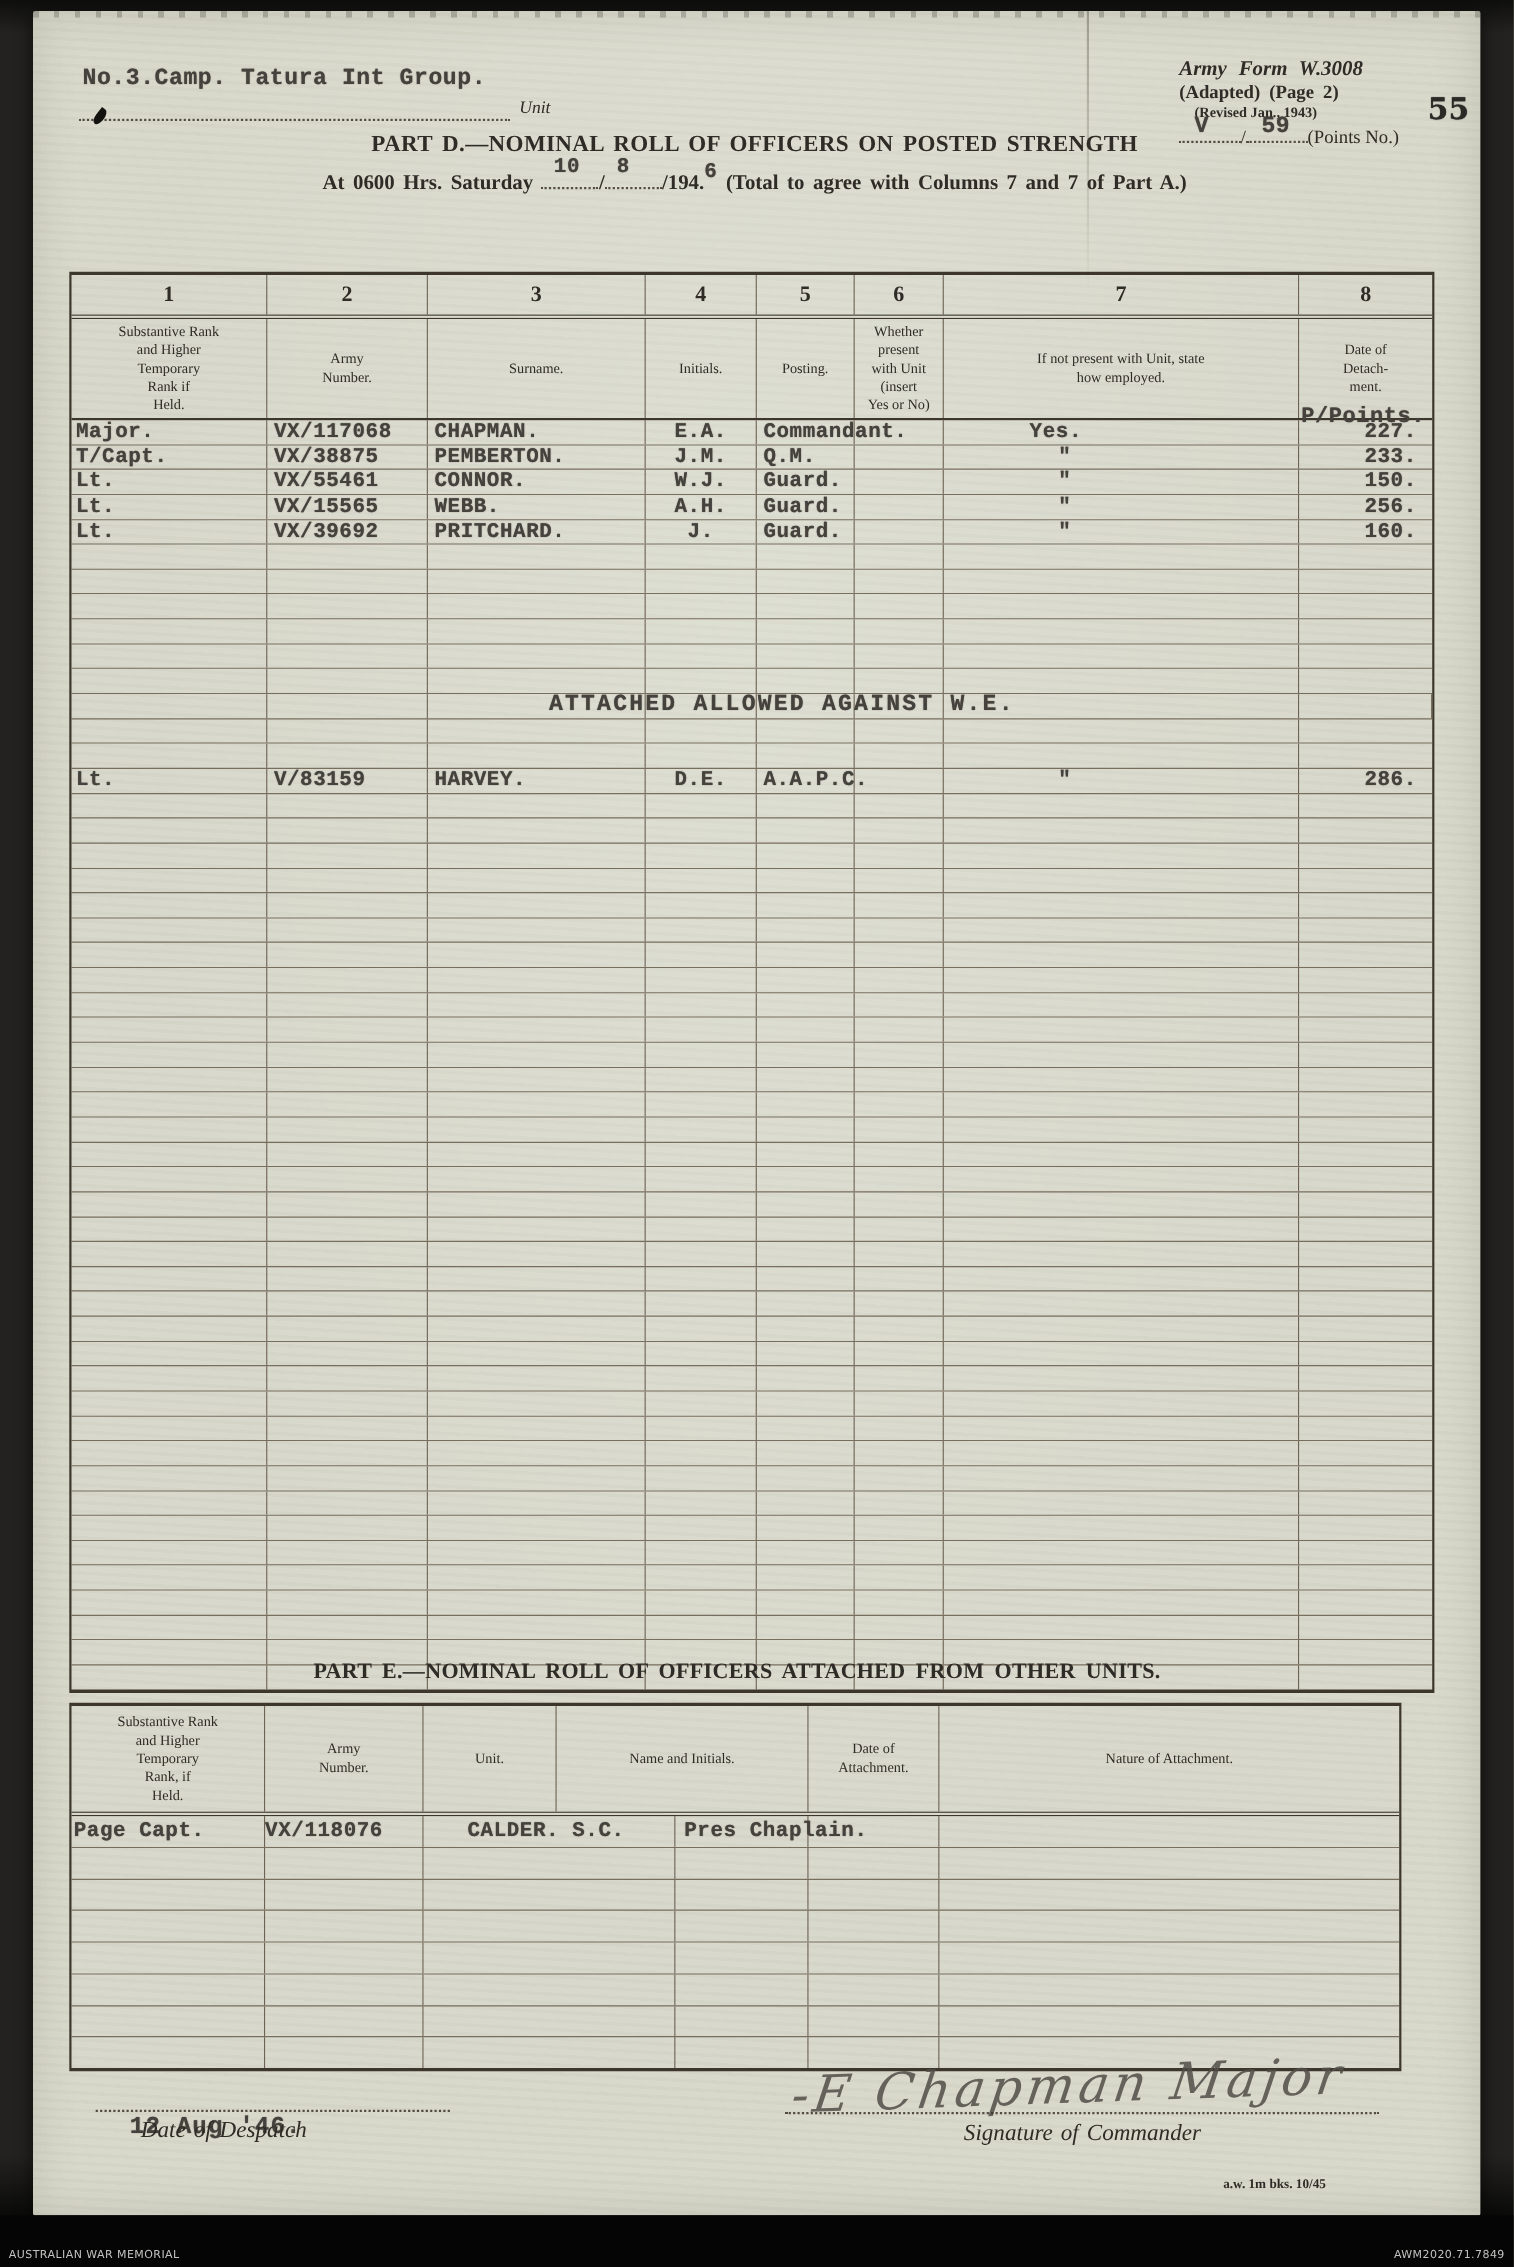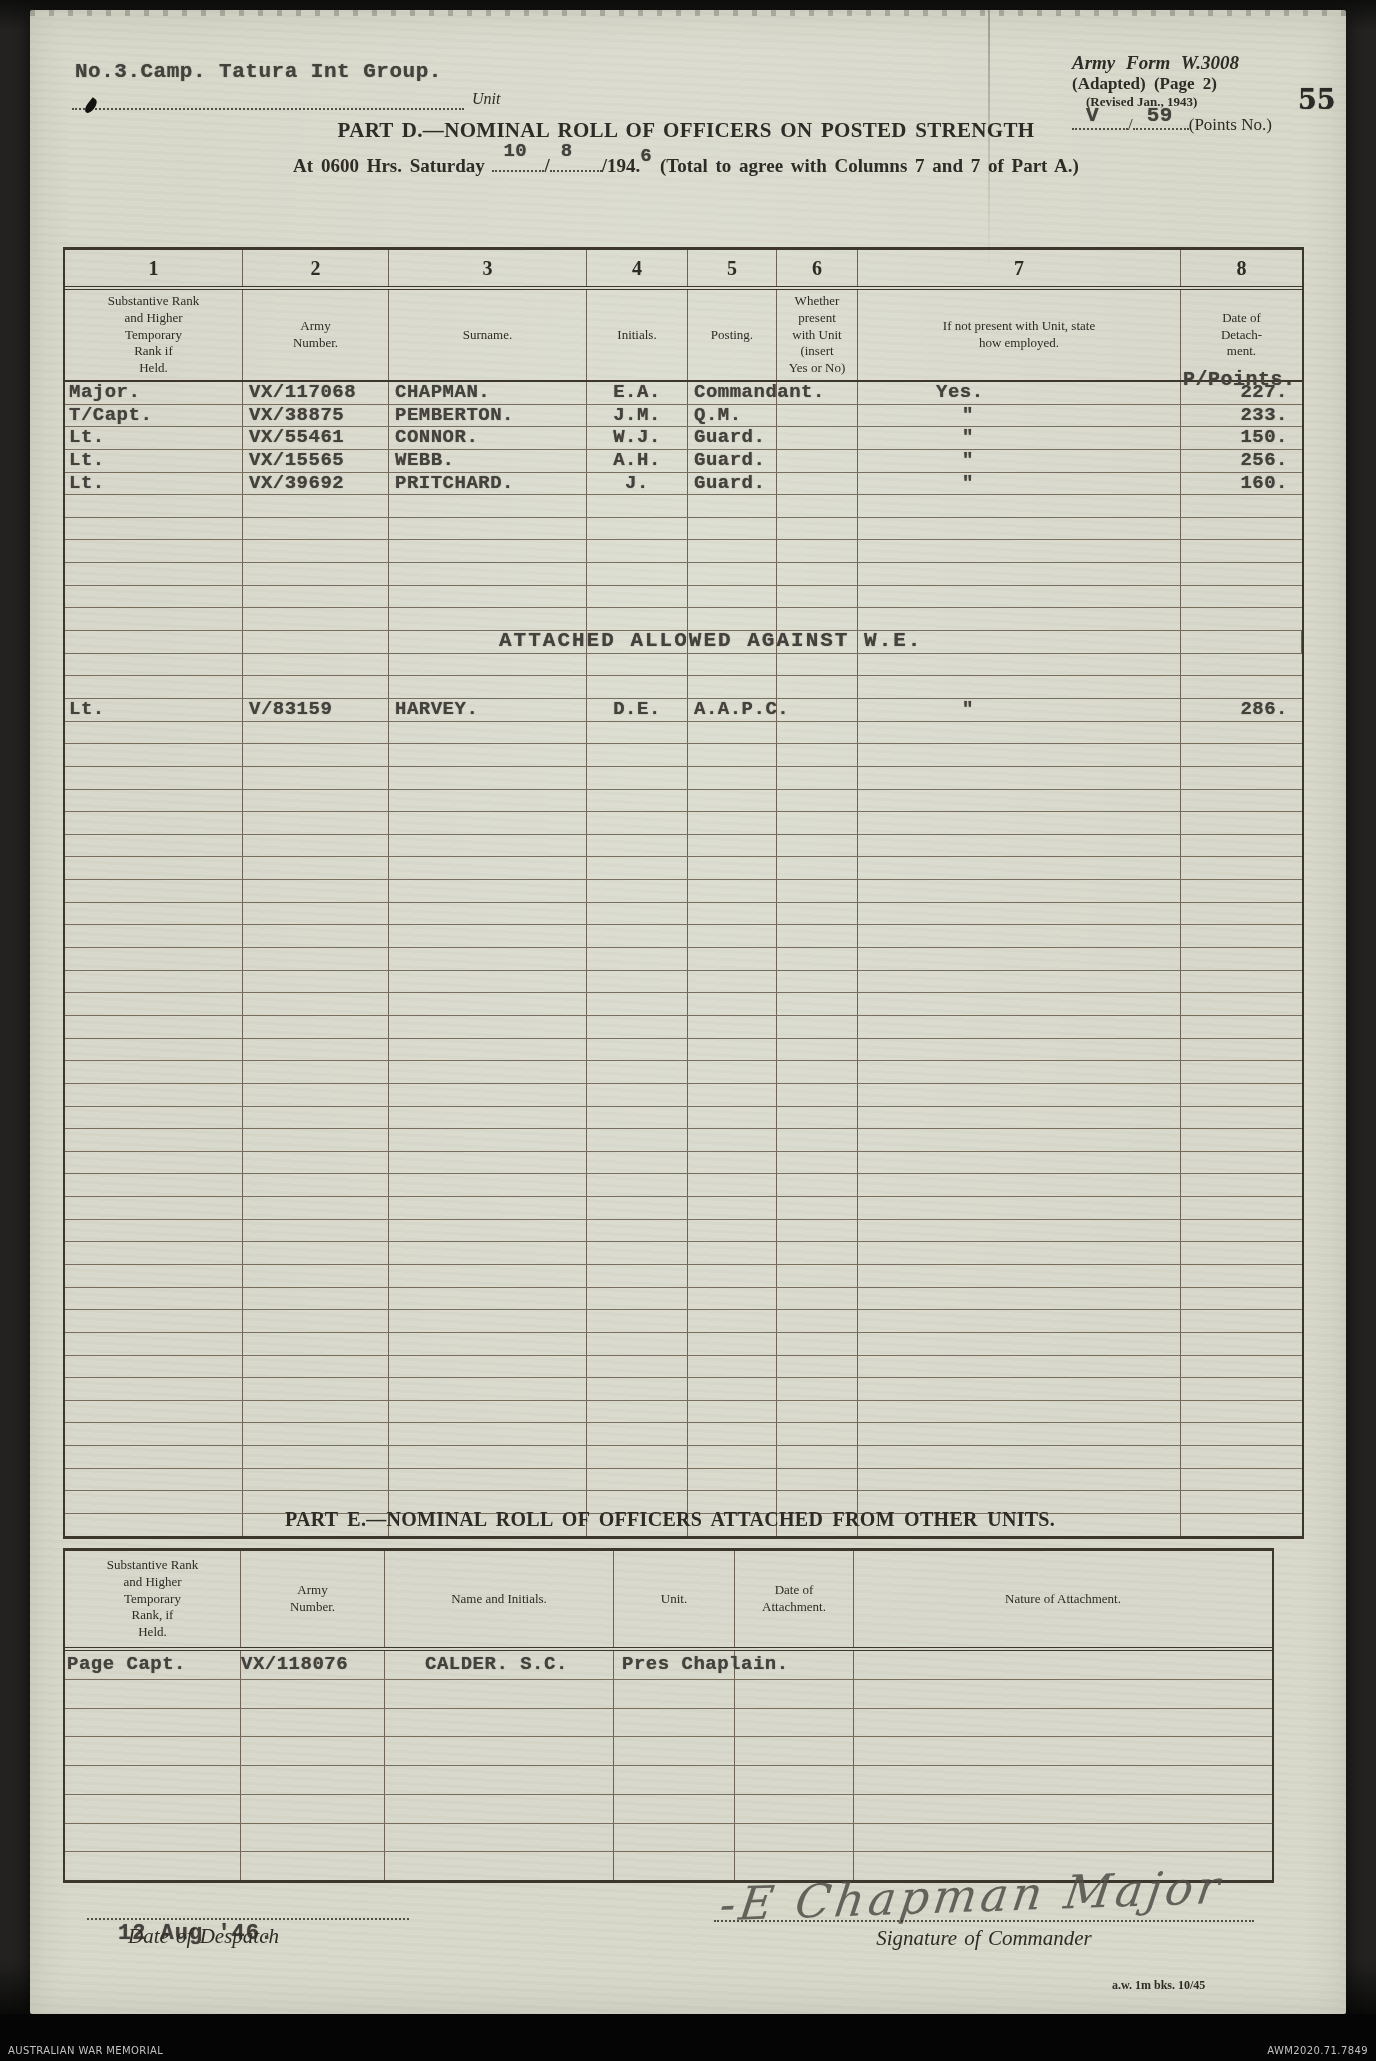--- a/index.html
+++ b/index.html
@@ -700,22 +700,22 @@
     <div class="print parte-title">PART E.—NOMINAL ROLL OF OFFICERS ATTACHED FROM OTHER UNITS.</div>
     <div class="etable" id="table-e">
         <div class="hrow row-labels">
           <div class="hc" style="width: 176px;">Substantive Rank
 and Higher
 Temporary
 Rank, if
 Held.</div>
           <div class="hc" style="width: 144px;">Army
 Number.</div>
+          <div class="hc" style="width: 121px;">Unit.</div>
           <div class="hc" style="width: 229px;">Name and Initials.</div>
-          <div class="hc" style="width: 121px;">Unit.</div>
           <div class="hc" style="width: 119px;">Date of
 Attachment.</div>
           <div class="hc" style="width: 418px;">Nature of Attachment.</div>
         </div>
         <div class="tbody-e">
           <div class="trow">
             <div class="tc pl2" style="width: 176px;">Page Capt.</div>
             <div class="tc " style="width: 144px;">VX/118076</div>
             <div class="tc pl40" style="width: 229px;">CALDER. S.C.</div>
             <div class="tc pl8" style="width: 121px;">Pres Chaplain.</div>

